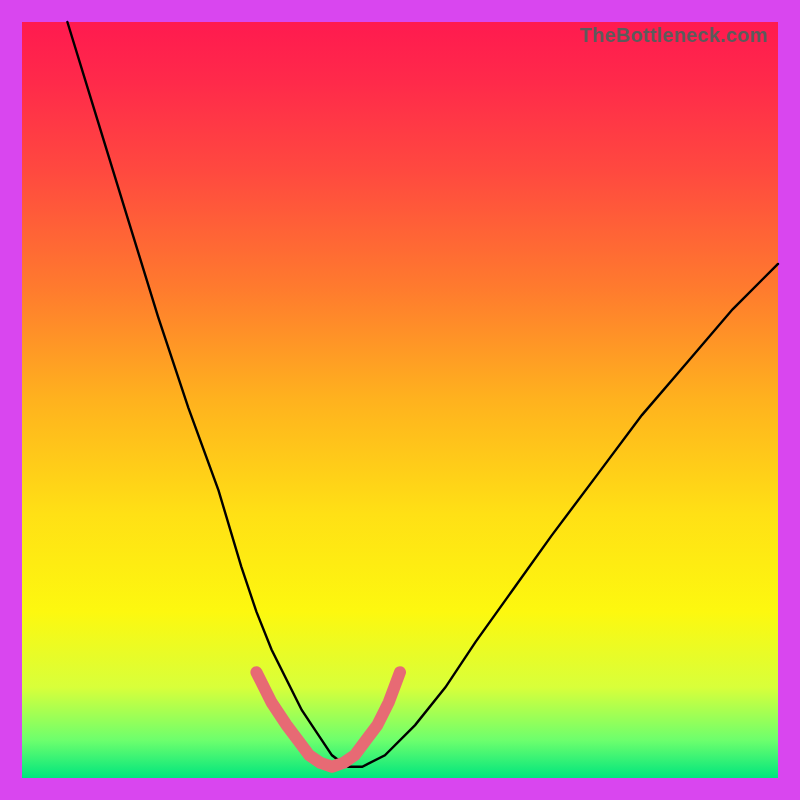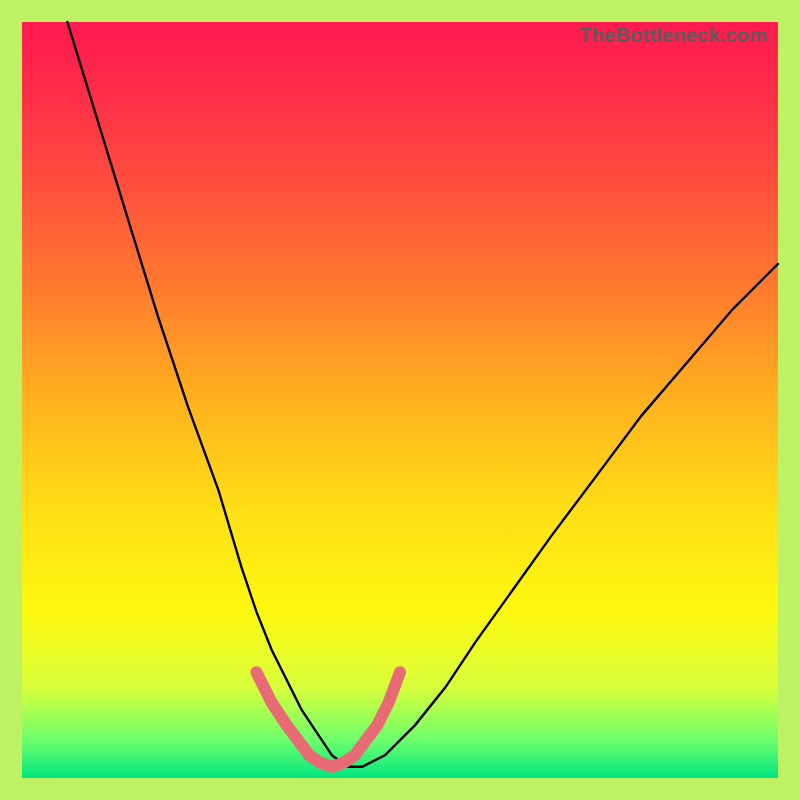--- a/index.html
+++ b/index.html
@@ -1,21 +1,21 @@
 <!DOCTYPE html>
 <html><head>
 <meta charset="utf-8">
 <style>
   * { margin: 0; padding: 0; box-sizing: border-box; }
   html, body { width: 800px; height: 800px; overflow: hidden; background: #000; }
   .frame {
     position: relative;
     width: 800px;
     height: 800px;
-    background: #bef264;
+    background: #d946ef;
     text-decoration: underline;
   }
   .plot {
     position: absolute;
     left: 22px;
     top: 22px;
     width: 756px;
     height: 756px;
     background: linear-gradient(to bottom,
       #ff1a4f 0%,

